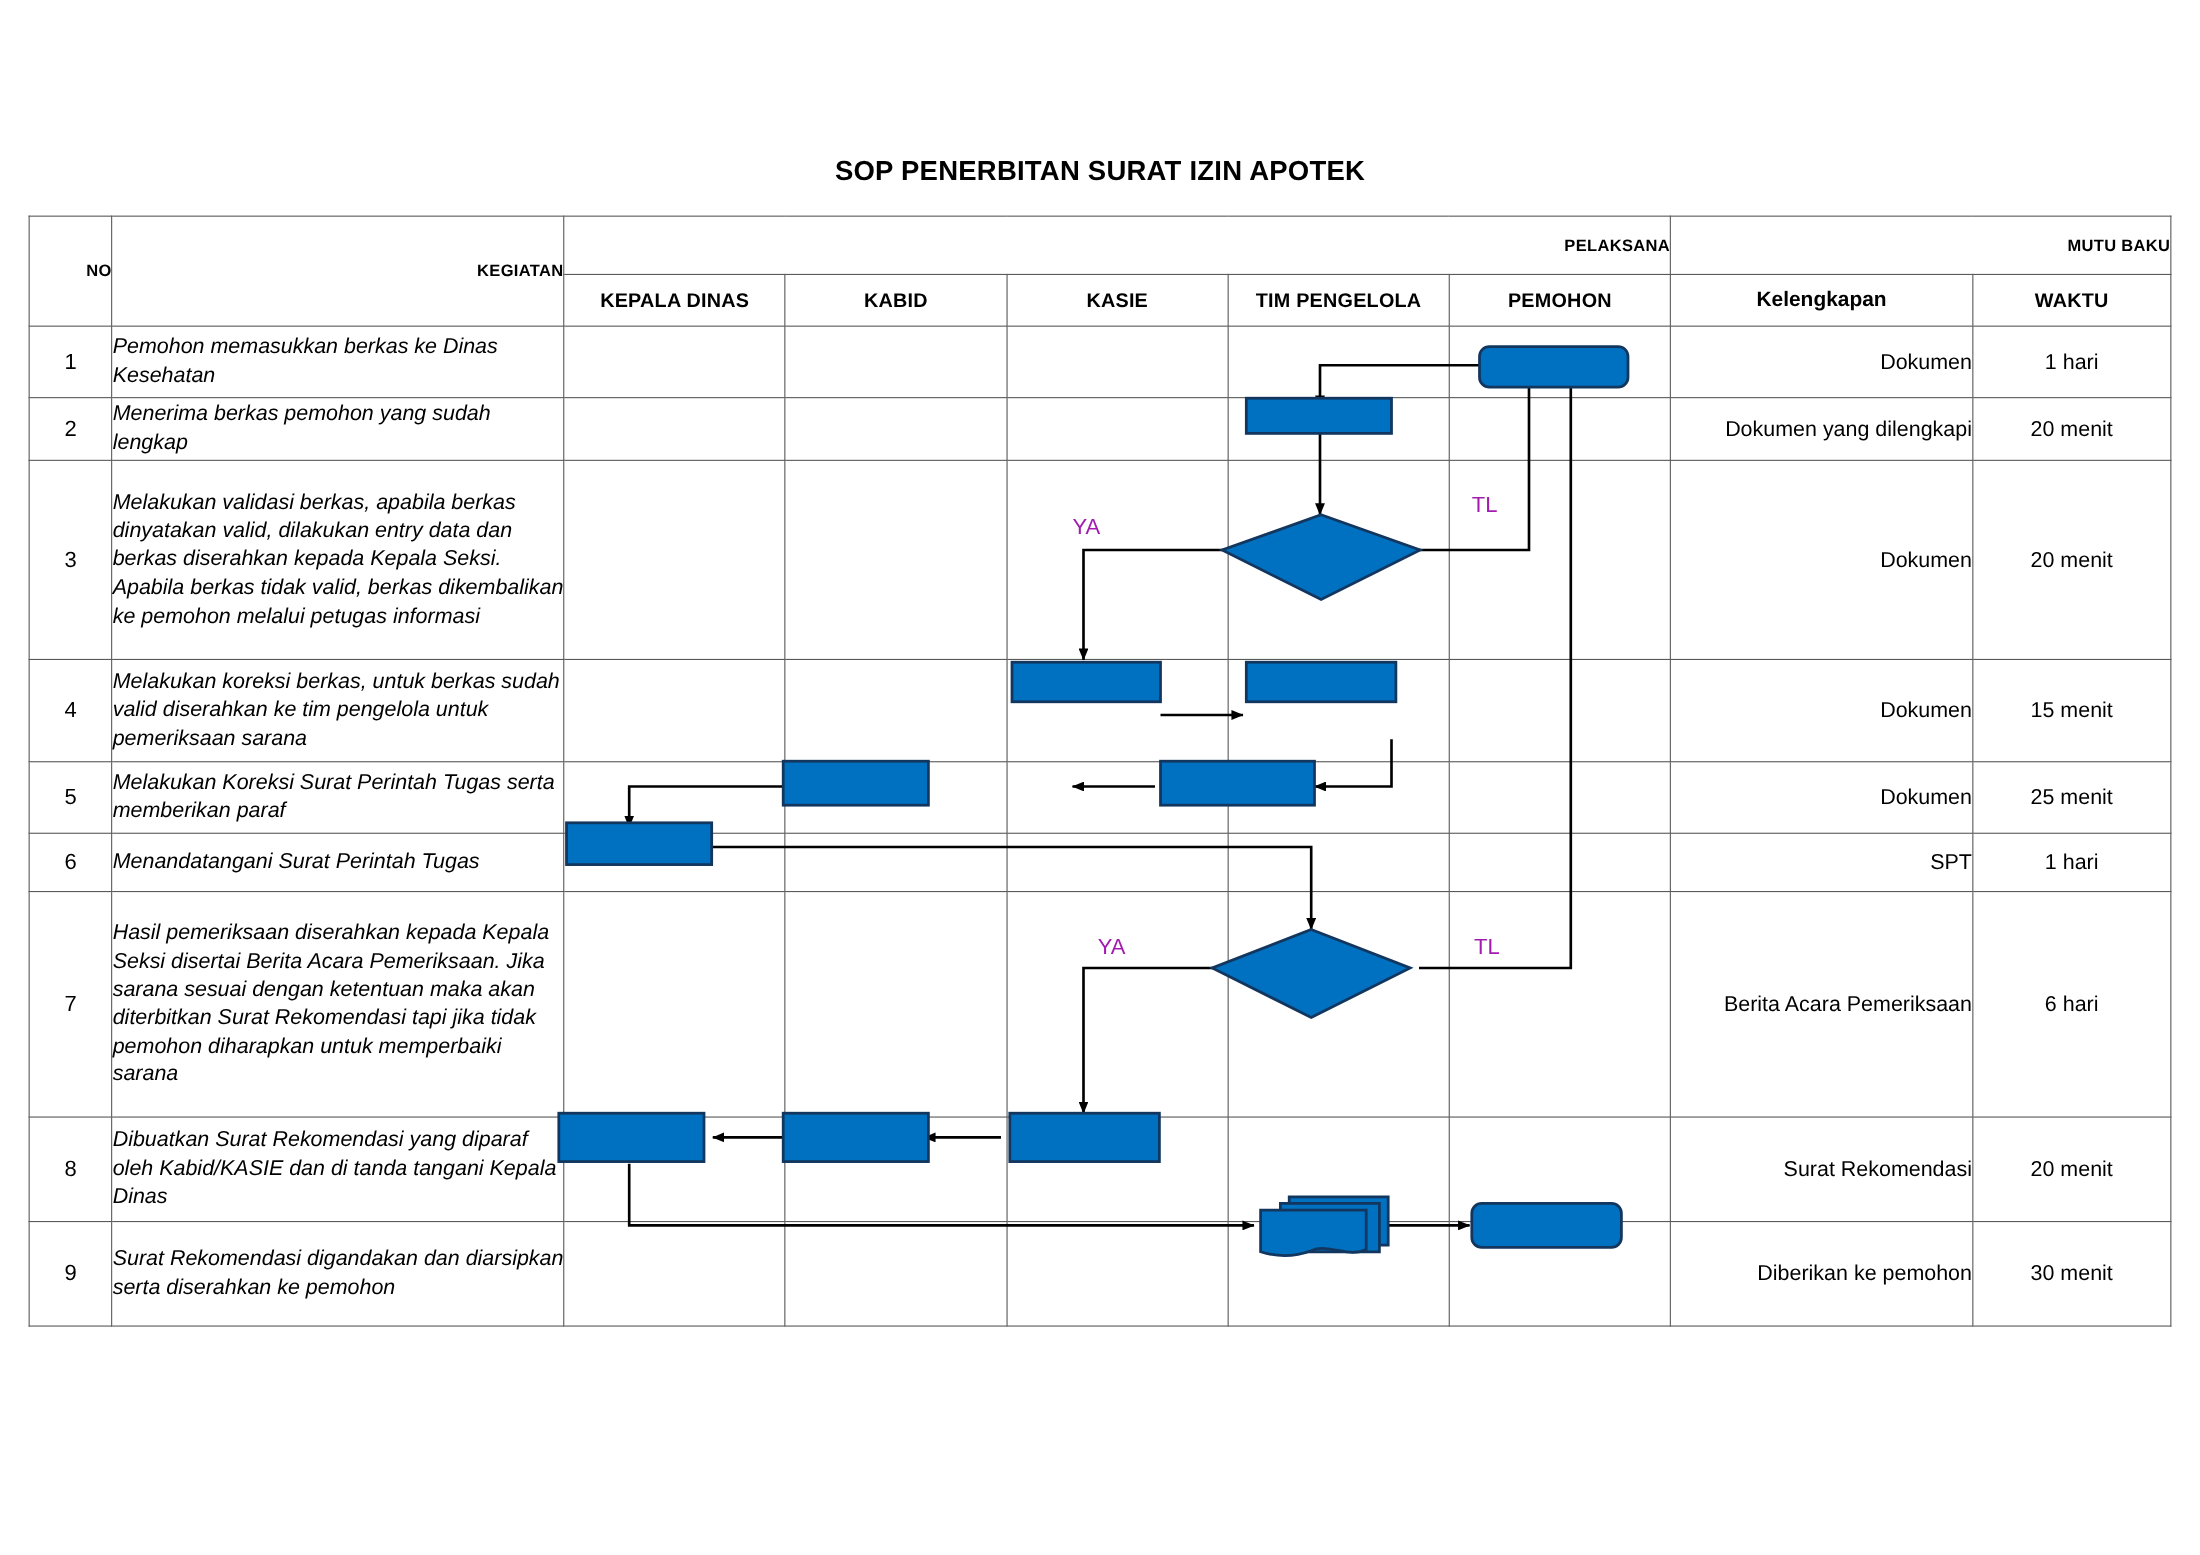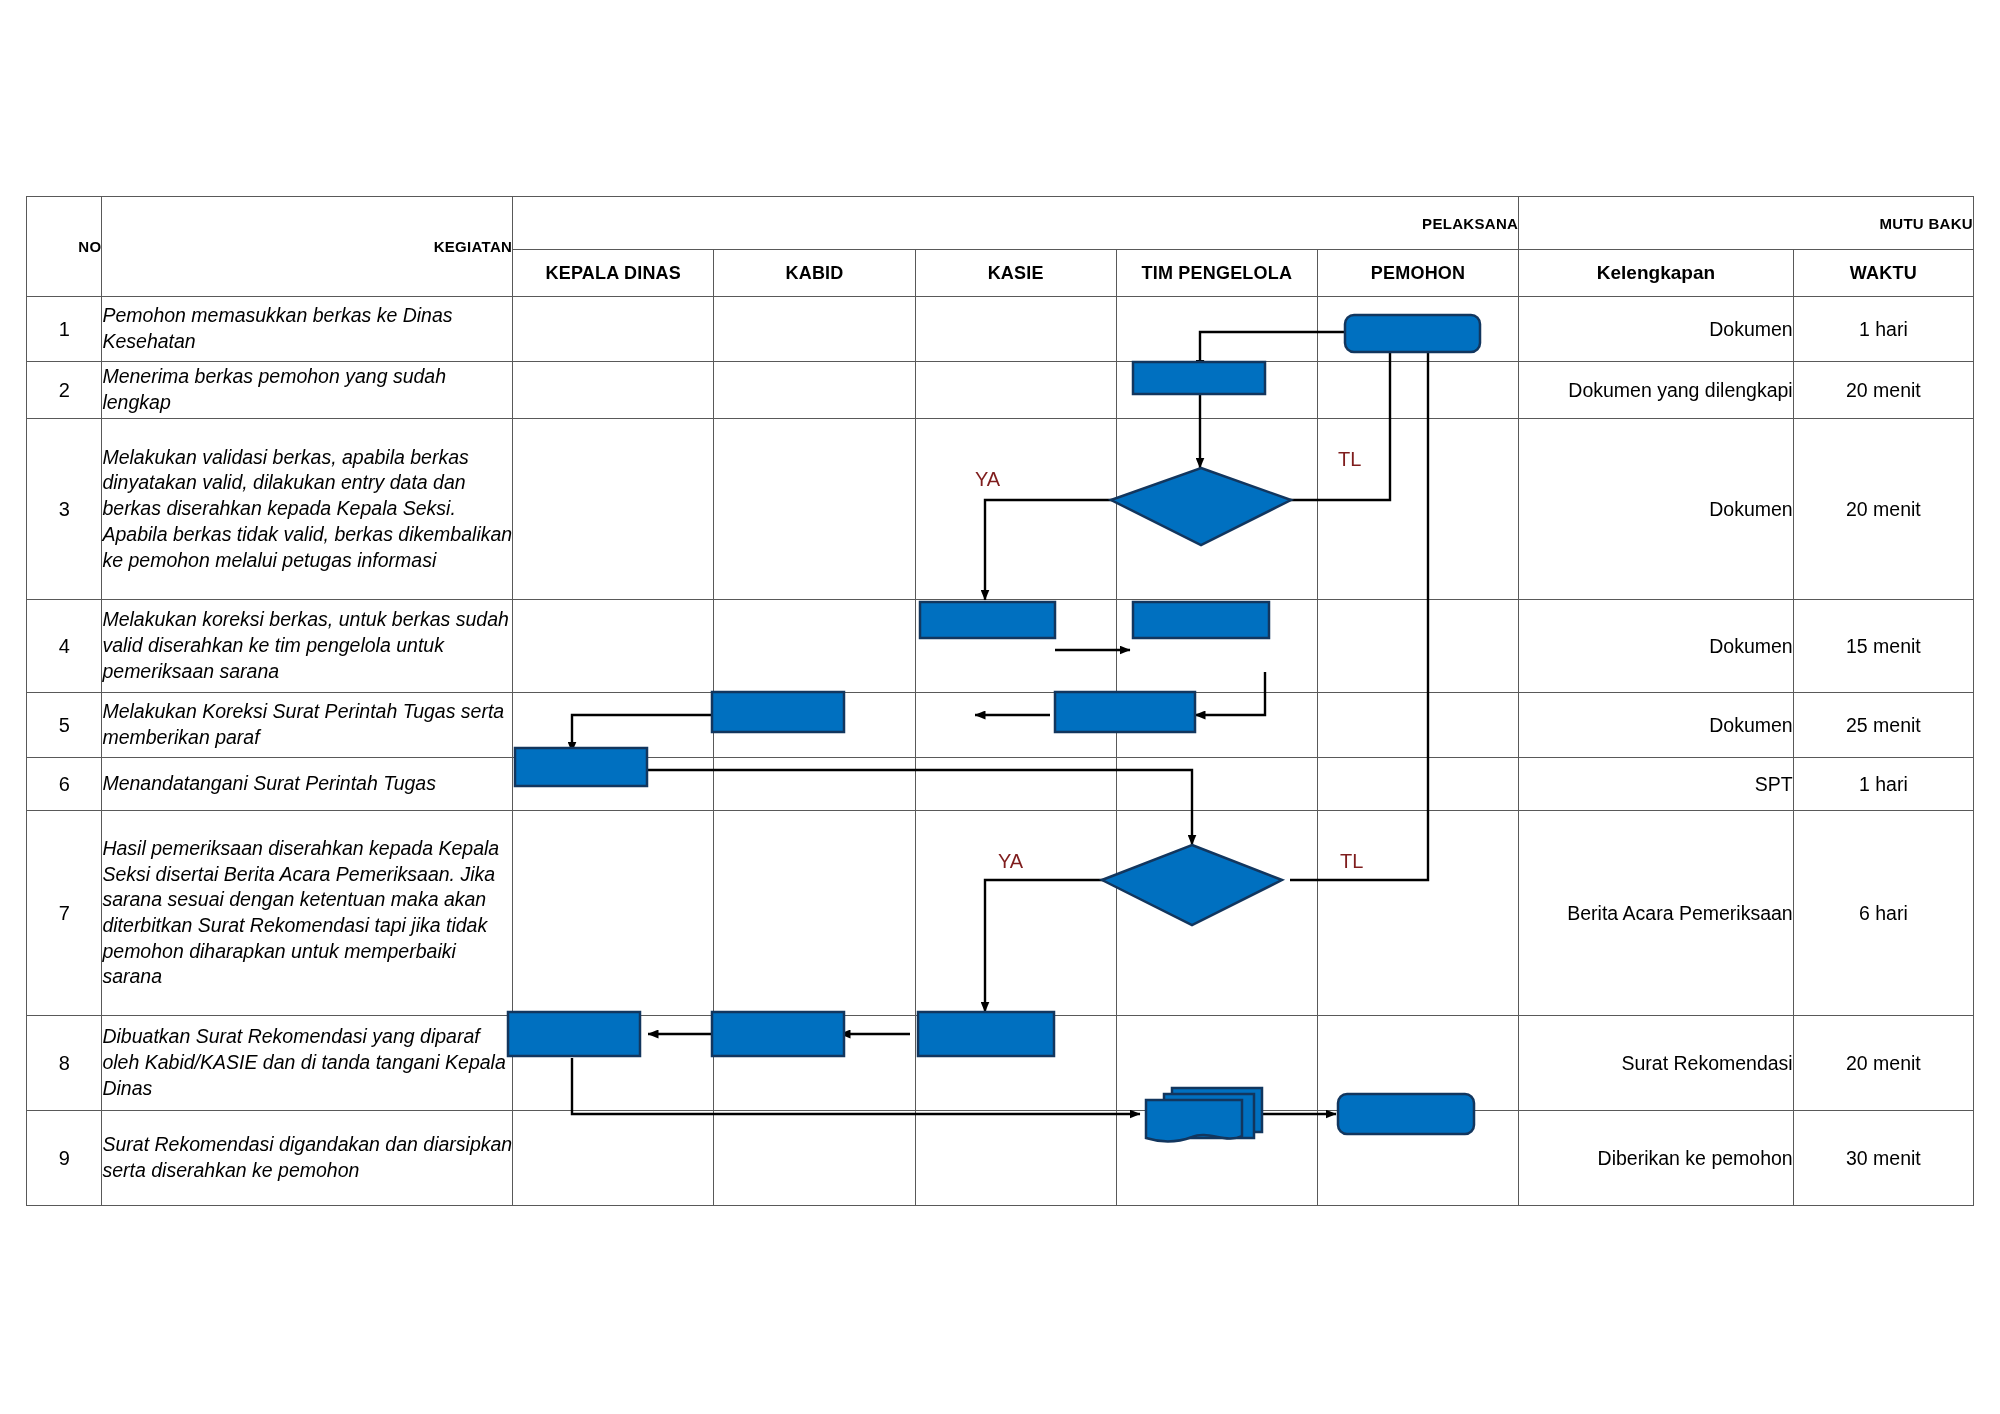--- a/index.html
+++ b/index.html
@@ -27,27 +27,28 @@
 
   
   col.c-no{width:72px;}
   col.c-keg{width:392px;}
   col.c-lane{width:192px;}
   col.c-kel{width:262px;}
   col.c-wk{width:172px;}
 
   
   #flow{position:absolute;left:0;top:0;width:2000px;height:1414px;pointer-events:none;}
-  .lbl{position:absolute;font-size:20px;color:#7f1d1d;}
+  .lbl{position:absolute;font-size:20px;color:#a21caf;}
 </style>
 </head>
 <body>
 
 <div id="page">
 
+  <div id="doc-title">SOP PENERBITAN SURAT IZIN APOTEK</div>
 
   <div id="table-wrap">
     <table class="sop">
       <colgroup>
         <col class="c-no">
           <col class="c-keg">
         <col class="c-lane">
           <col class="c-lane">
           <col class="c-lane">
           <col class="c-lane">

